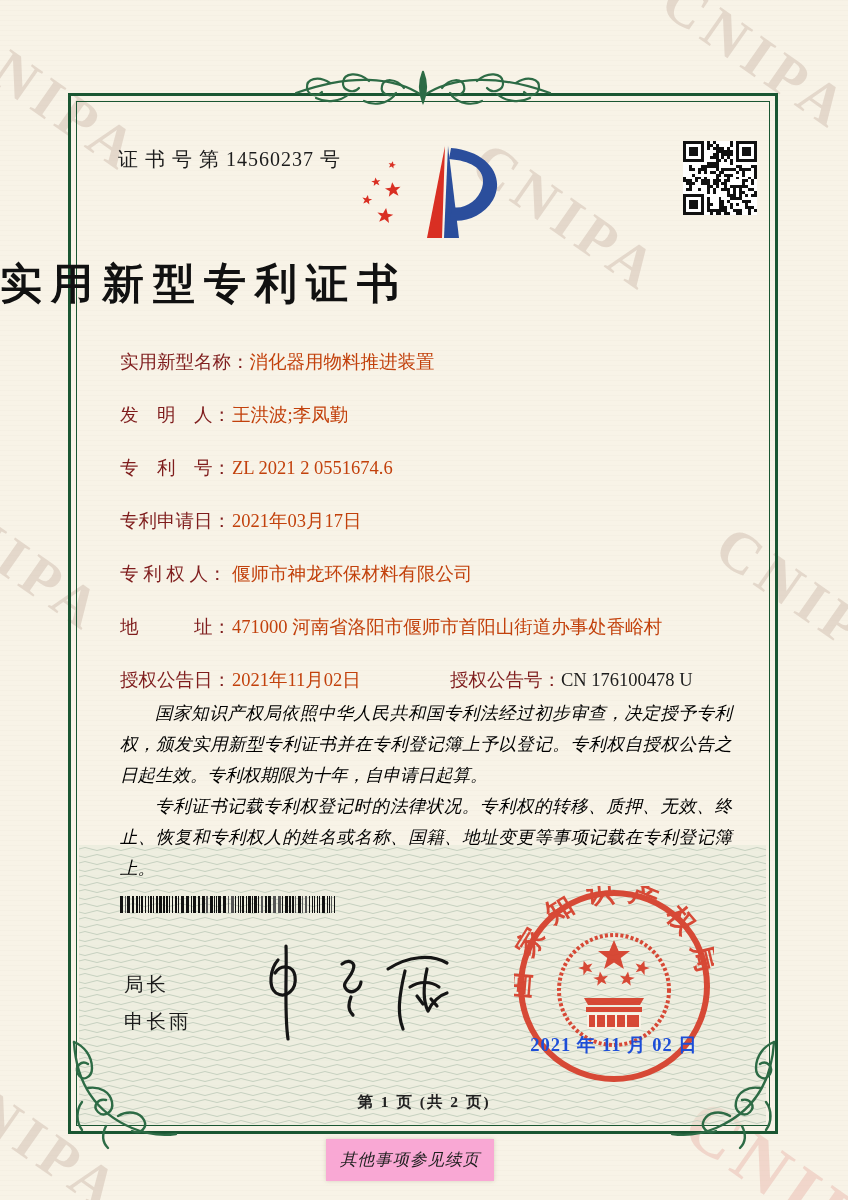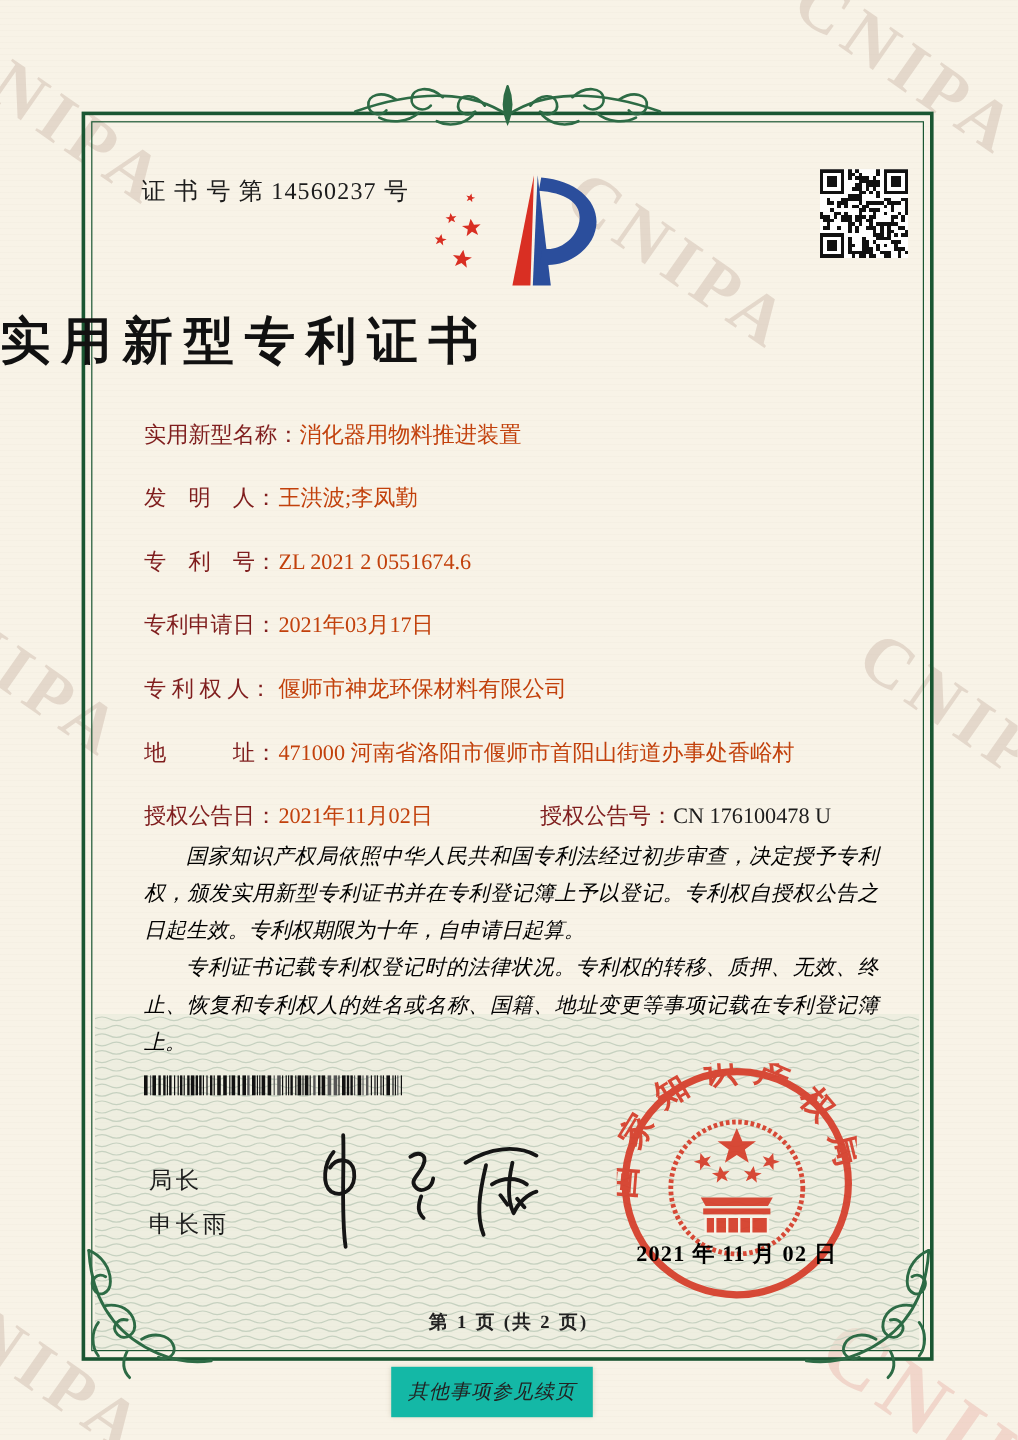--- a/index.html
+++ b/index.html
@@ -38,24 +38,24 @@
   .bodytext{left:120px;top:698px;width:612px;font-size:17.5px;line-height:31px;
     font-style:italic;text-align:justify;color:#000000;}
   .bodytext p{margin:0;text-indent:2em;}
   
   .barcode{left:120px;top:896px;}
   
   .director{left:124px;top:966px;font-size:19.5px;line-height:37px;letter-spacing:3px;}
   .sig{left:250px;top:942px;}
   
   .seal{left:514px;top:886px;}
-  .seal-date{left:514px;top:1032px;width:200px;text-align:center;font-size:18.5px;letter-spacing:1px;color:#000000;font-weight:bold;}
+  .seal-date{left:514px;top:1032px;width:200px;text-align:center;font-size:18.5px;letter-spacing:1px;color:#1d4ed8;font-weight:bold;}
   
   .pageno{left:0;right:0;top:1092px;text-align:center;font-size:15.5px;letter-spacing:2px;color:#222;font-weight:bold;}
-  .note{left:326px;top:1139px;width:168px;height:42px;background:#14b8a6;
+  .note{left:326px;top:1139px;width:168px;height:42px;background:#f9a8d4;
     box-shadow:0 0 4px rgba(150,140,110,0.35);text-align:center;line-height:42px;
     font-size:16.5px;font-style:italic;letter-spacing:1px;color:#222;}
   .ornament{position:absolute;pointer-events:none;}
 </style>
 </head>
 <body>
 
 <div class="wm" style="left:-22px;top:8px;">CNIPA</div>
 <div class="wm" style="left:688px;top:-34px;">CNIPA</div>
 <div class="wm" style="left:498px;top:128px;">CNIPA</div>

